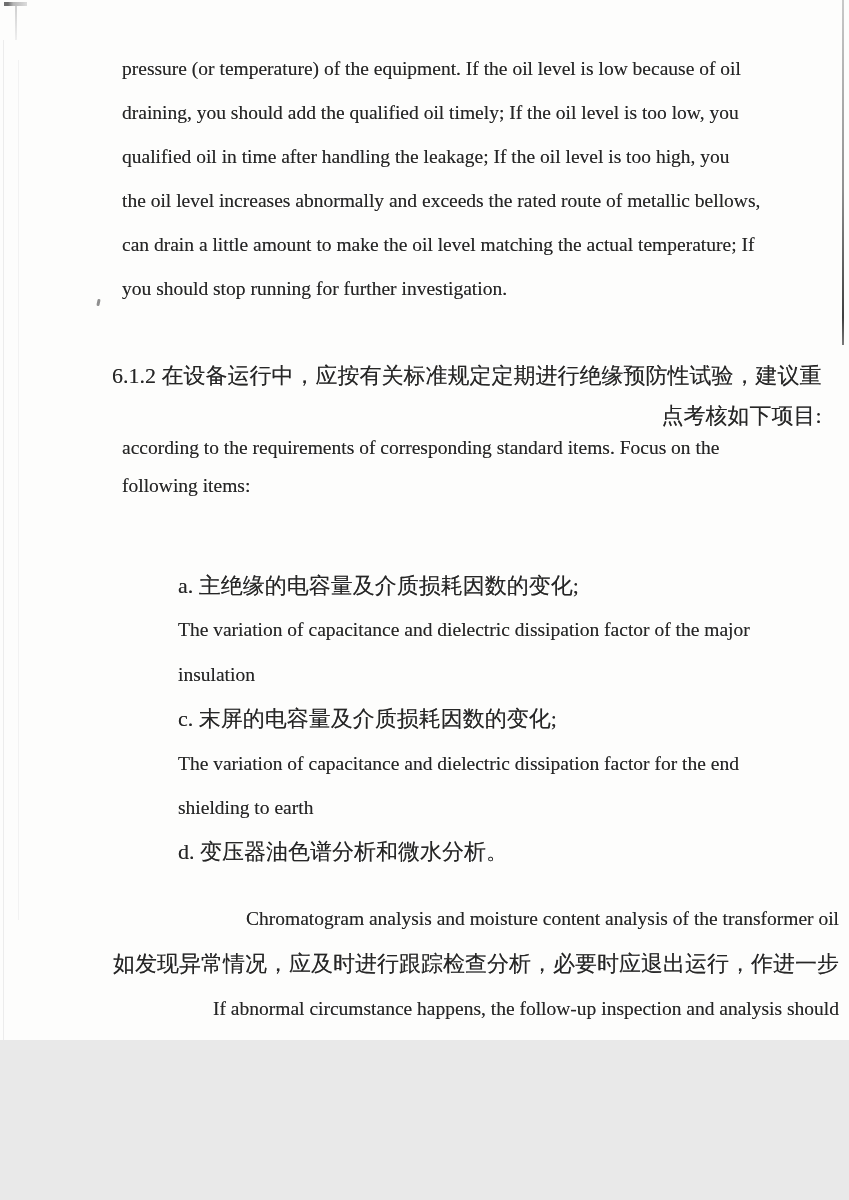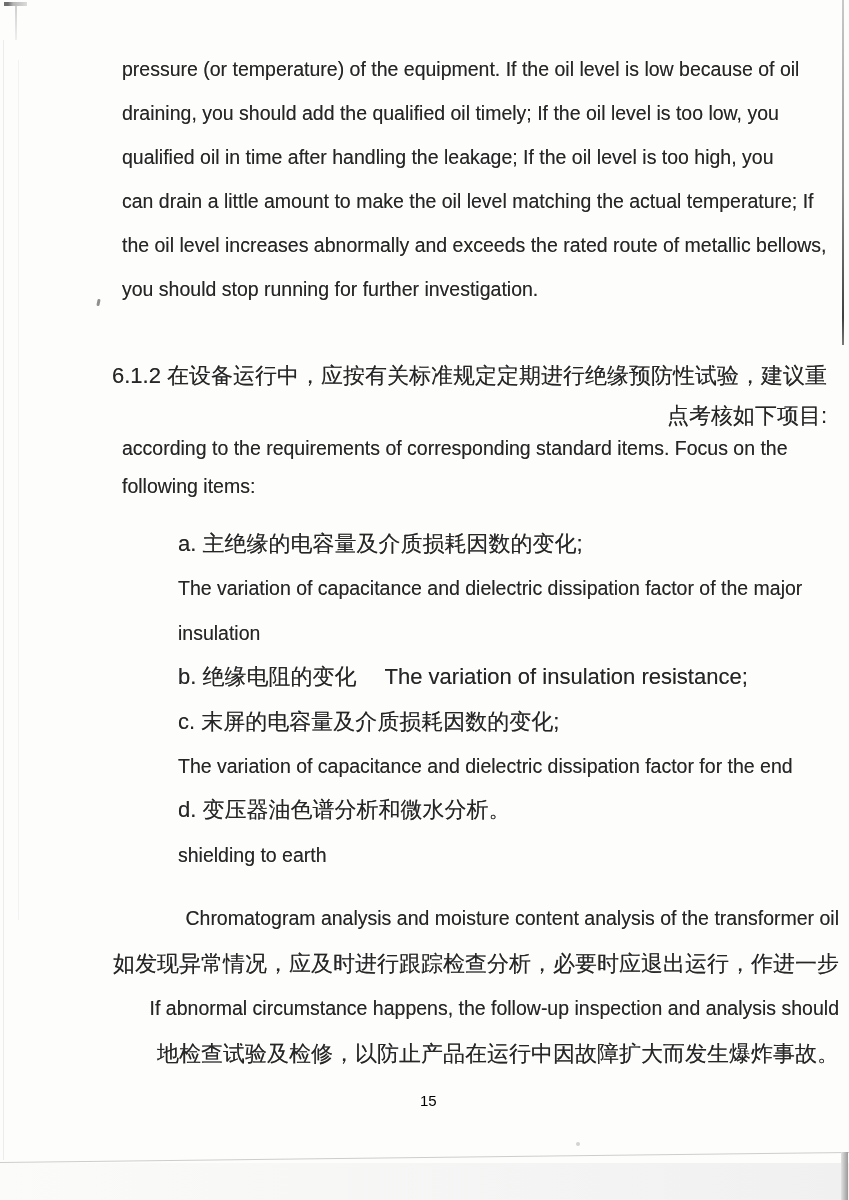--- a/index.html
+++ b/index.html
@@ -1,32 +1,32 @@
 <!DOCTYPE html>
 <html><head>
 <meta charset="utf-8">
 <style>
   html, body { margin: 0; padding: 0; background: #e9e9e9; }
   .page {
     position: relative;
-    width: 849px; height: 1200px;
+    width: 849px; height: 1040px;
     background: #fdfdfc;
     overflow: hidden;
-    font-family: Liberation Sans, sans-serif;
+    font-family: Liberation Serif, serif;
     color: #262626;
   }
   .block { position: absolute; }
   .ln { white-space: pre; text-shadow: 0 0 0.5px rgba(50,50,50,0.55); }
   .en  { font-size: 19.5px; }
   .cjk { font-size: 22px; }
 
   .para1 { top: 47px;  left: 122px; line-height: 44px; }
   .sec   { top: 356px; left: 112px; line-height: 40px; text-align: right; }
   .para2 { top: 429px; left: 122px; line-height: 38px; }
-  .list  { top: 522px; left: 178px; line-height: 44.4px; }
+  .list  { top: 564px; left: 178px; line-height: 44.4px; }
   .para3 { top: 896px; left: 113px; line-height: 45px; text-align: right; }
   .indent-tab { padding-left: 65px; }
   .indent-sm  { padding-left: 9px; }
 
   .page-number {
     position: absolute; top: 1092px; left: 420px;
     font-size: 15px; color: #000000;
   }
 
   
@@ -63,44 +63,43 @@
   <div class="artifact bottom-shade"></div>
   <div class="artifact bottom-line"></div>
   <div class="artifact edge-right-bottom"></div>
   <div class="artifact speck-1"></div>
   <div class="artifact speck-2"></div>
 
   <div class="block para1">
     <div class="ln en">pressure (or temperature) of the equipment. If the oil level is low because of oil</div>
     <div class="ln en">draining, you should add the qualified oil timely; If the oil level is too low, you</div>
     <div class="ln en">qualified oil in time after handling the leakage; If the oil level is too high, you</div>
+    <div class="ln en">the oil level increases abnormally and exceeds the rated route of metallic bellows,</div>
     <div class="ln en">can drain a little amount to make the oil level matching the actual temperature; If</div>
-    <div class="ln en">the oil level increases abnormally and exceeds the rated route of metallic bellows,</div>
     <div class="ln en">you should stop running for further investigation.</div>
   </div>
 
   <div class="block sec">
     <div class="ln cjk">6.1.2 在设备运行中，应按有关标准规定定期进行绝缘预防性试验，建议重</div>
     <div class="ln cjk">点考核如下项目:</div>
   </div>
 
   <div class="block para2">
     <div class="ln en">according to the requirements of corresponding standard items. Focus on the</div>
     <div class="ln en">following items:</div>
   </div>
 
   <div class="block list">
     <div class="ln cjk">a. 主绝缘的电容量及介质损耗因数的变化;</div>
     <div class="ln en">The variation of capacitance and dielectric dissipation factor of the major</div>
     <div class="ln en">insulation</div>
-    <div class="ln cjk">b. 绝缘电阻的变化　 The variation of insulation resistance;</div>
     <div class="ln cjk">c. 末屏的电容量及介质损耗因数的变化;</div>
     <div class="ln en">The variation of capacitance and dielectric dissipation factor for the end</div>
+    <div class="ln en">shielding to earth</div>
     <div class="ln cjk">d. 变压器油色谱分析和微水分析。</div>
-    <div class="ln en">shielding to earth</div>
   </div>
 
   <div class="block para3">
     <div class="ln en indent-tab">Chromatogram analysis and moisture content analysis of the transformer oil</div>
     <div class="ln cjk">如发现异常情况，应及时进行跟踪检查分析，必要时应退出运行，作进一步</div>
     <div class="ln en indent-sm">If abnormal circumstance happens, the follow-up inspection and analysis should</div>
     <div class="ln cjk">地检查试验及检修，以防止产品在运行中因故障扩大而发生爆炸事故。</div>
   </div>
 
   <div class="page-number">15</div>

